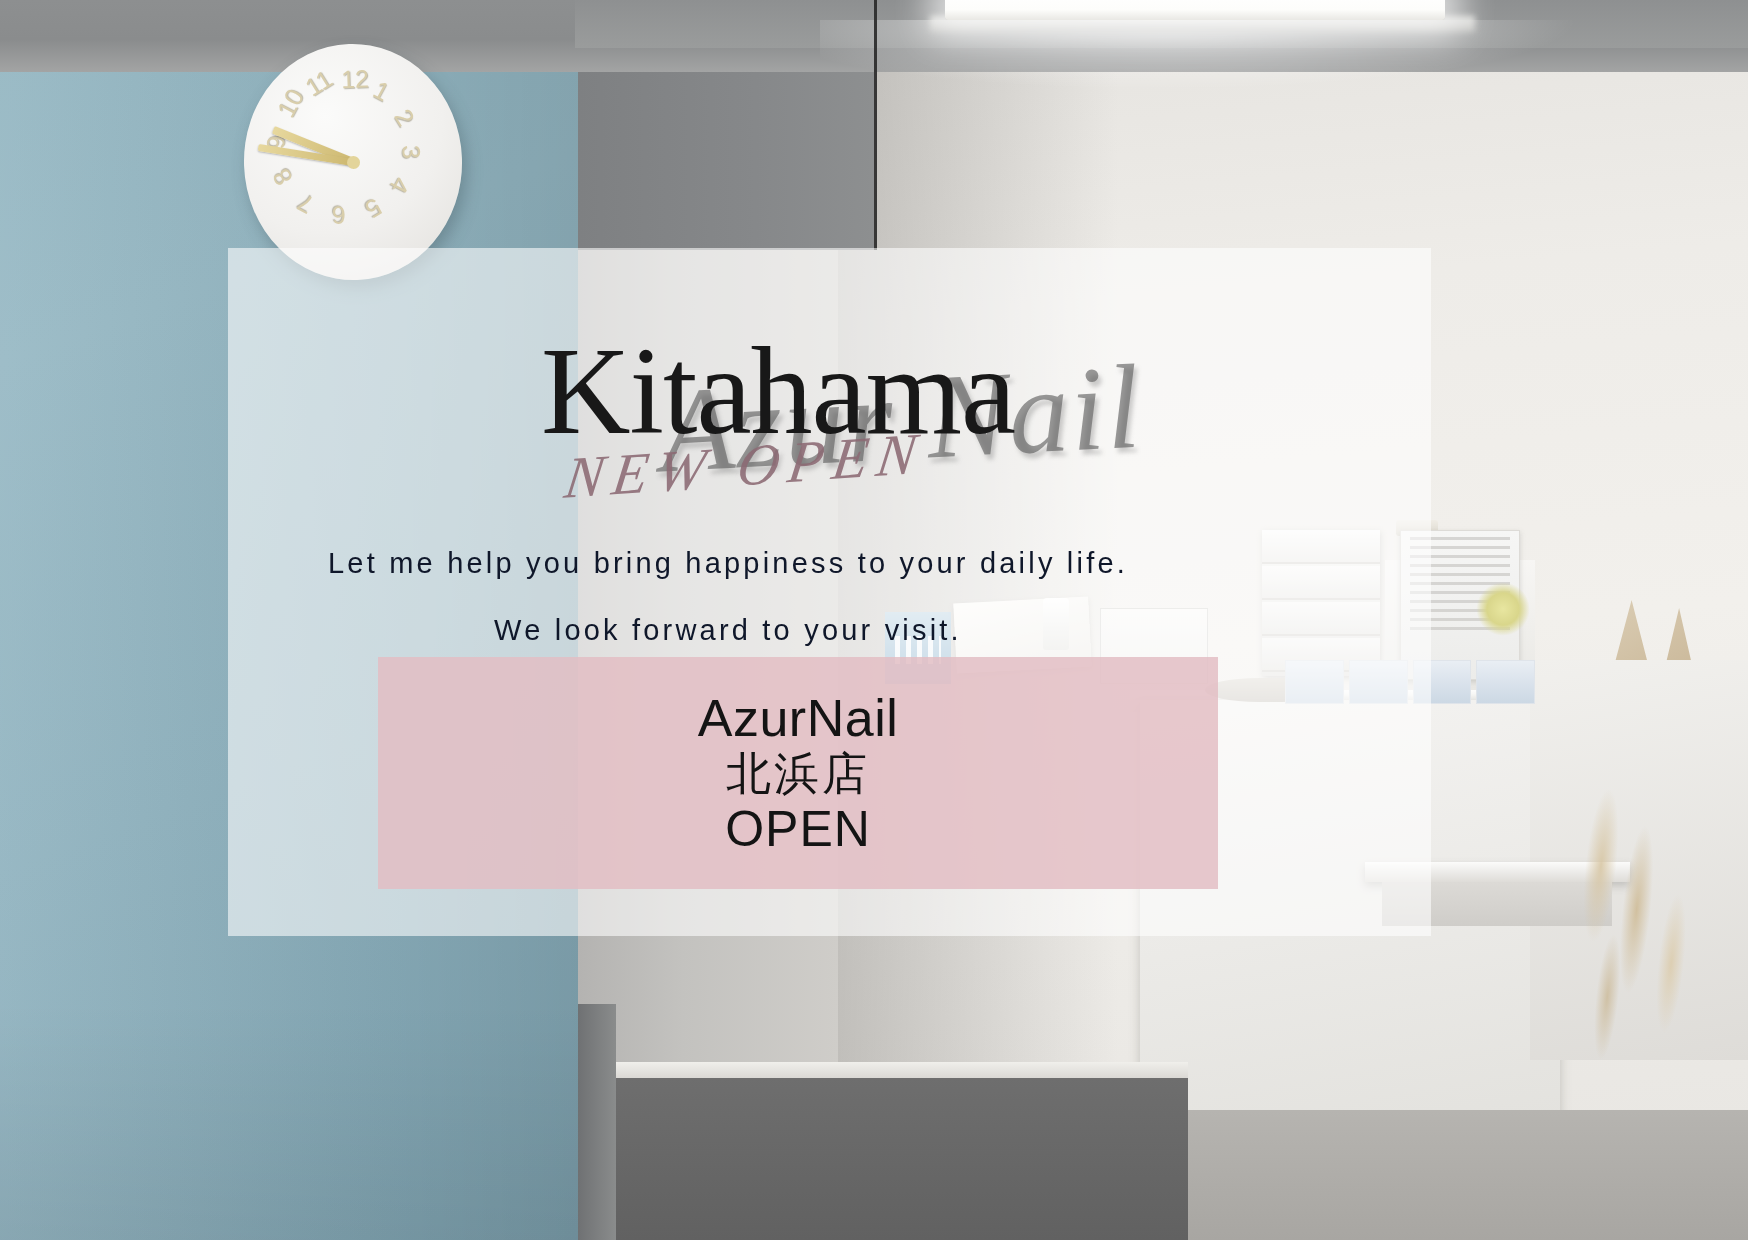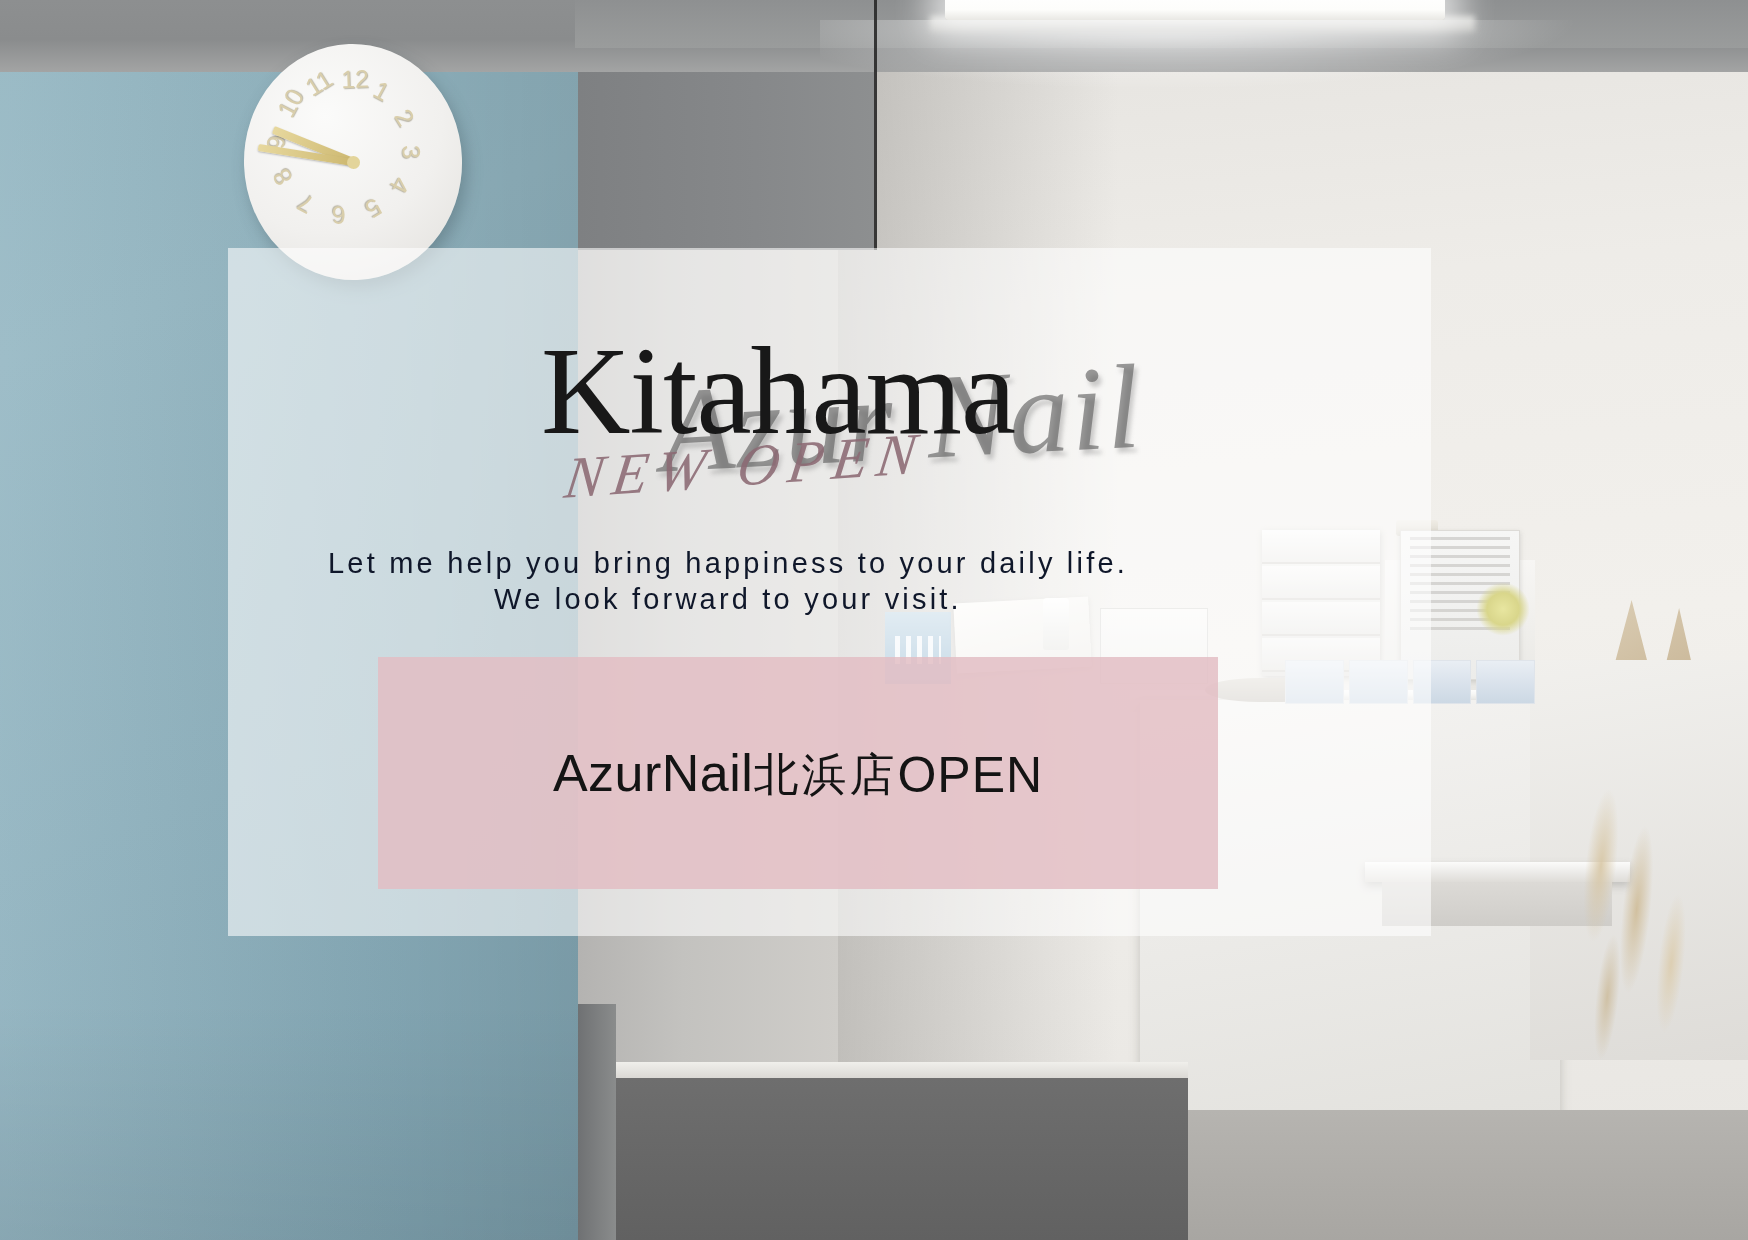--- a/index.html
+++ b/index.html
@@ -265,27 +265,27 @@
     transform:rotate(-4deg) skewX(-12deg);
     font-weight:400;
   }
 
   .tagline {
     position:absolute; left:0; top:545px; width:1456px; text-align:center;
     font-family:"Liberation Sans", sans-serif;
     font-size:29px; line-height:1.25; letter-spacing:3.2px;
     color:#0f172a; font-weight:300;
   }
-  .tagline .l2 { display:block; }
+  .tagline .l2 { display:block;margin-top:31px; }
 
   
   .pink-band {
     position:absolute; left:378px; top:657px; width:840px; height:232px;
     background:rgba(226,190,196,.84);
-    display:flex; flex-direction:row; align-items:center; justify-content:center;
+    display:flex; flex-direction:column; align-items:center; justify-content:center;
   }
   .pink-band div {
     font-family:"Liberation Sans", sans-serif;
     color:#141414; font-weight:300;
     line-height:1.08; text-align:center;
   }
   .pb-1 { font-size:52px; letter-spacing:.5px; }
   .pb-2 { font-size:45px; letter-spacing:3px; padding-top:4px; }
   .pb-3 { font-size:50px; letter-spacing:1px; padding-top:4px; }
 

